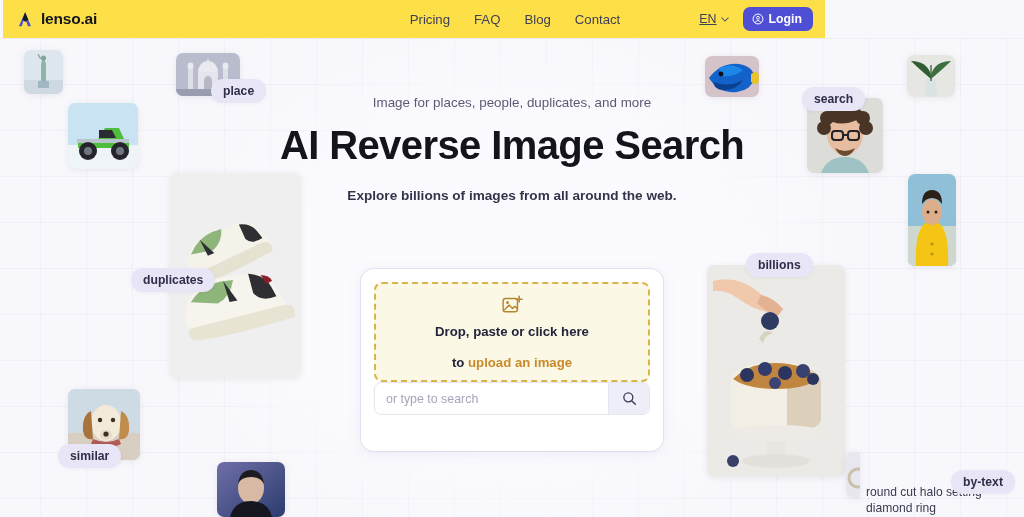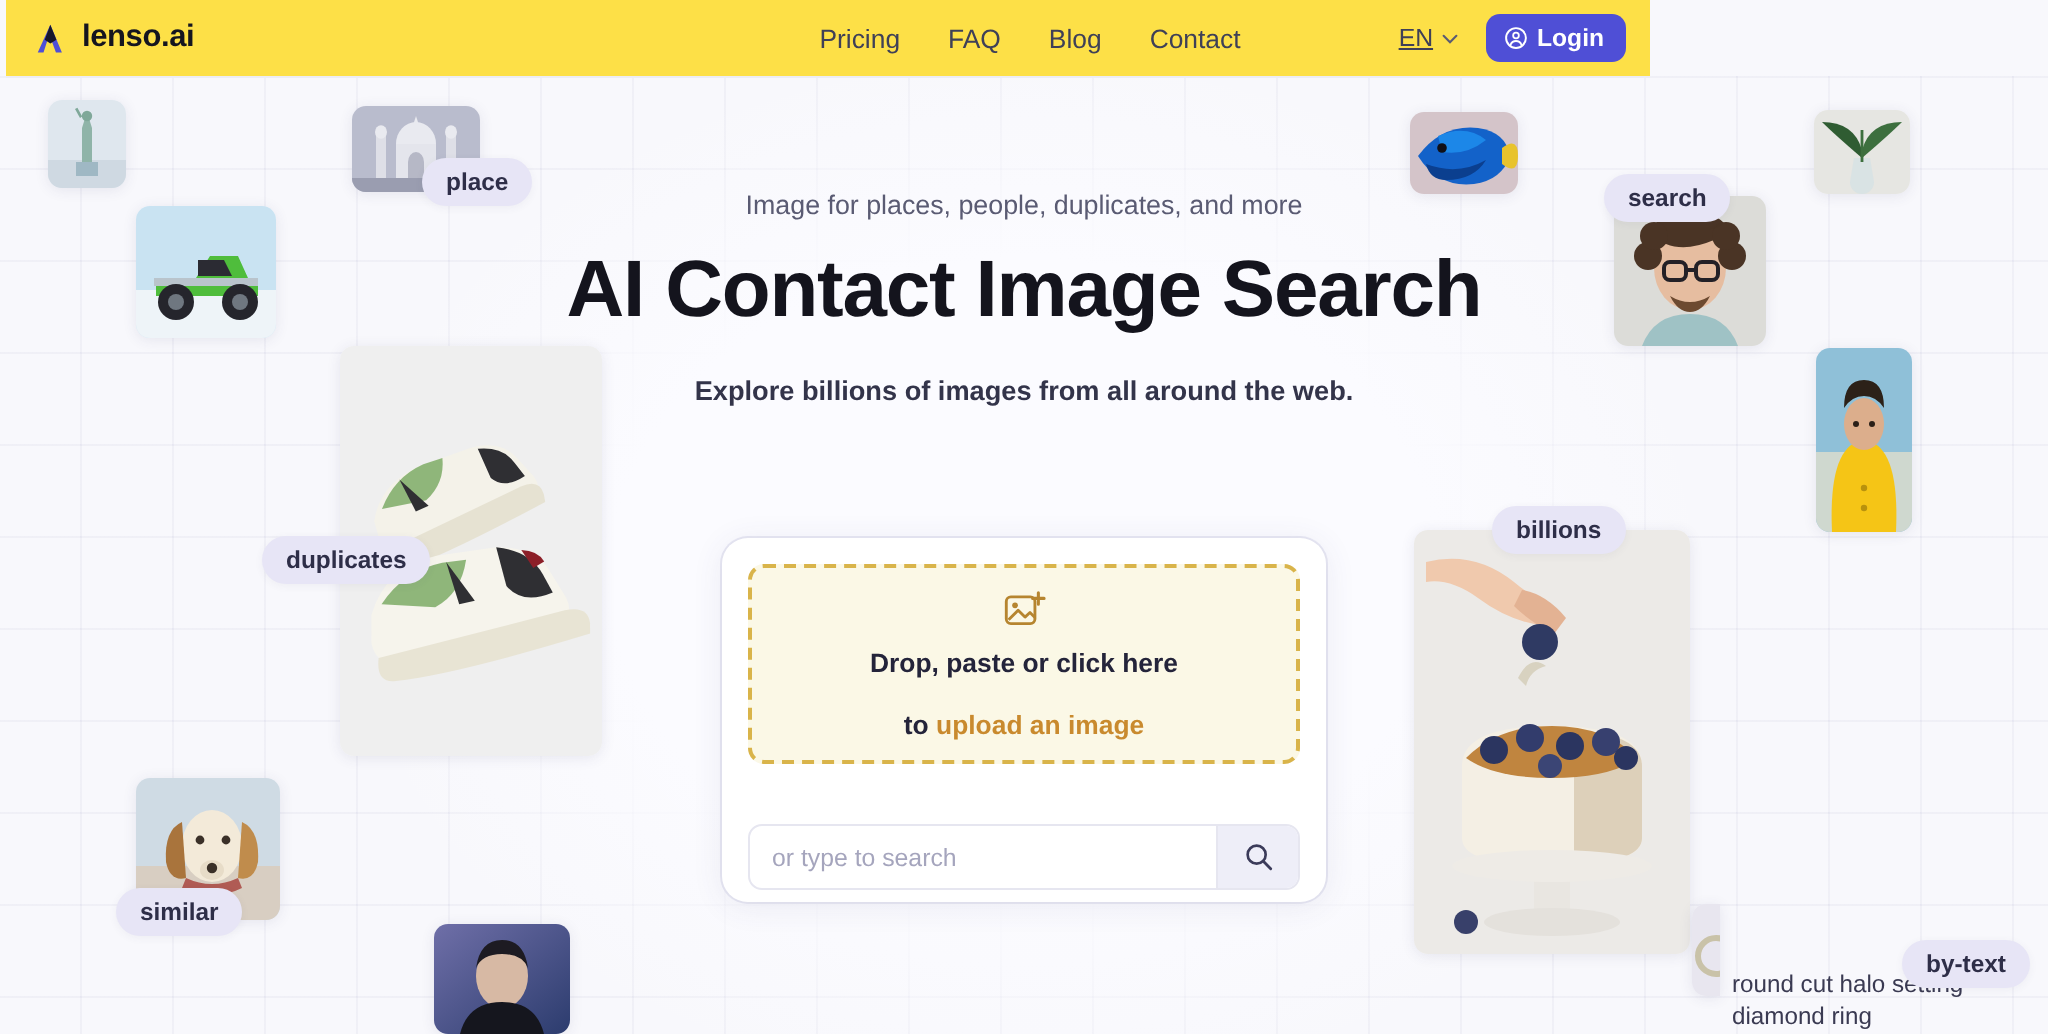--- a/index.html
+++ b/index.html
@@ -80,21 +80,21 @@
     background:#fbf8e6;
     display:flex; flex-direction:column; align-items:center; justify-content:center;
     cursor:pointer;
   }
   .dz-icon{ width:21px;height:21px;display:block; margin-bottom:8px;}
   .dz-l1{ font-size:13.2px; font-weight:bold; color:#24243a; }
   .dz-l2{ font-size:13.2px; font-weight:bold; color:#24243a; margin-top:16px;}
   .dz-l2 .accent{ color:#c98a2e; }
 
   .searchrow{
-    margin-top:30px; height:33px; display:flex;
+    margin-top:0; height:33px; display:flex;
     border:1px solid #e6e6f0; border-radius:7px; overflow:hidden;
     background:#fff;
   }
   .searchrow input{
     flex:1; border:none; outline:none; padding:0 11px;
     font-family:"Liberation Sans", sans-serif; font-size:12.4px; color:#3a3a52;
     background:transparent;
   }
   .searchrow input::placeholder{ color:#a5a5bd; }
   .search-btn{
@@ -340,21 +340,21 @@
 <div class="pill" style="left:131px; top:268px;">duplicates</div>
 <div class="pill" style="left:58px;  top:444px;">similar</div>
 <div class="pill" style="left:802px; top:87px;">search</div>
 <div class="pill" style="left:746px; top:253px;">billions</div>
 <div class="pill" style="left:951px; top:470px;">by-text</div>
 
 <div class="bytext-cap" style="left:866px; top:484px;">round cut halo setting diamond ring</div>
 
 <section class="hero">
   <div class="hero-eyebrow">Image for places, people, duplicates, and more</div>
-  <h1 class="hero-title">AI Contact Image Search</h1>
+  <h1 class="hero-title">AI Reverse Image Search</h1>
   <div class="hero-sub">Explore billions of images from all around the web.</div>
 </section>
 
 <section class="card">
 
   <div class="dropzone">
     <svg class="dz-icon" viewBox="0 0 22 22">
       <rect x="1.2" y="3.6" width="15" height="14" rx="2.4" fill="none" stroke="#b6852f" stroke-width="1.5"></rect>
       <circle cx="5.8" cy="8" r="1.5" fill="#b6852f"></circle>
       <path d="M2.4 15.6 L7.4 10.6 L11 14.2 L13.6 11.8 L16.2 14.4" fill="none" stroke="#b6852f" stroke-width="1.5" stroke-linejoin="round"></path>

